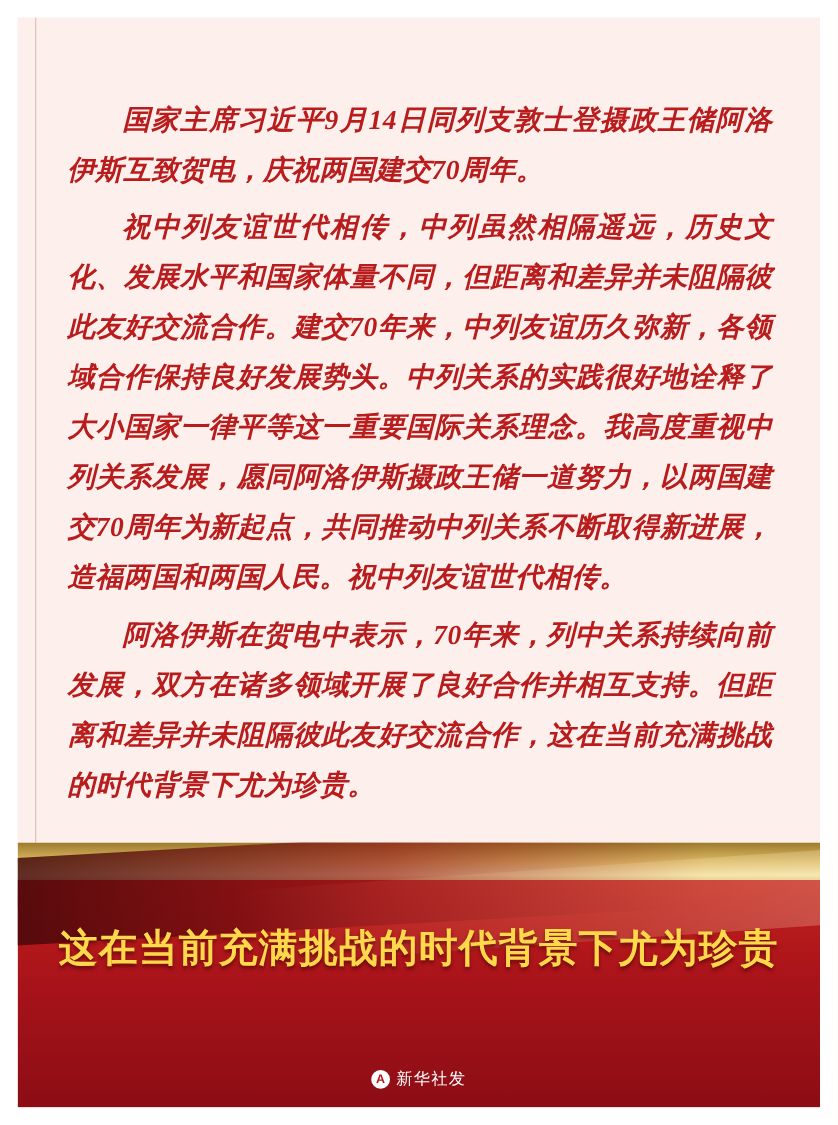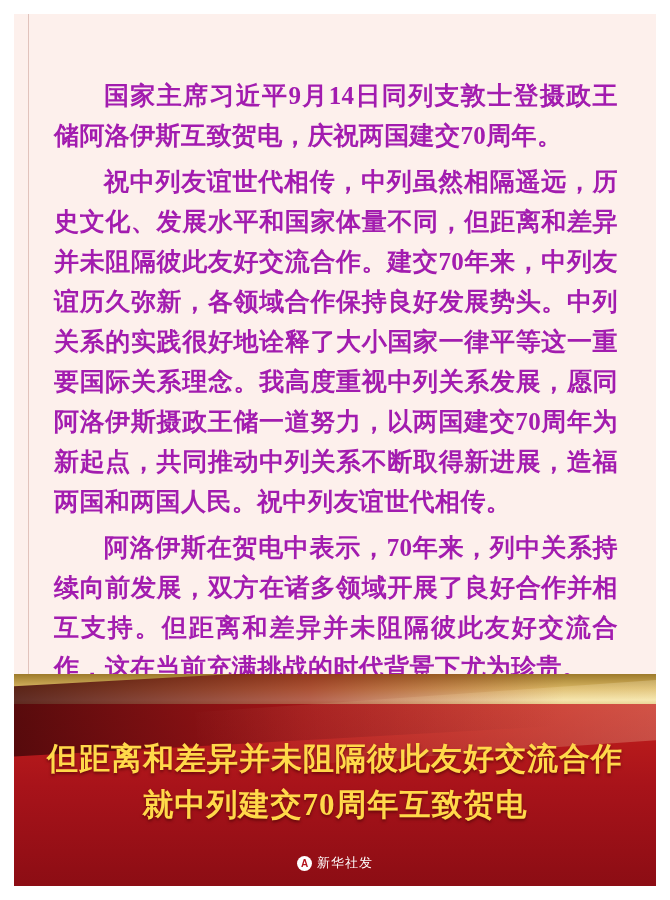--- a/index.html
+++ b/index.html
@@ -42,27 +42,28 @@
   }
   .article {
     position: absolute;
     left: 40px;
     top: 62px;
     width: 564px;
   }
   .para {
     margin: 0 0 0 0;
     text-indent: 2em;
-    font-size: 25px;
+    font-size: 22px;
     line-height: 40px;
-    color: #a21caf;
+    color: #b91c1c;
     letter-spacing: 0.4px;
     text-align: justify;
     font-family: "Liberation Serif", "DejaVu Serif", serif;
     font-weight: 600;
+    font-style: italic;
   }
   .para + .para {
     margin-top: 6px;
   }
   
   .banner {
     position: absolute;
     left: 0;
     bottom: 0;
     width: 642px;
@@ -167,22 +168,21 @@
       <p class="para">阿洛伊斯在贺电中表示，70年来，列中关系持续向前发展，双方在诸多领域开展了良好合作并相互支持。但距离和差异并未阻隔彼此友好交流合作，这在当前充满挑战的时代背景下尤为珍贵。</p>
     </div>
 
     <div class="banner">
       <div class="banner-gold"></div>
       <div class="banner-red"></div>
       <div class="banner-sweep"></div>
       <div class="banner-sweep2"></div>
 
       <div class="headline">
-        <div>但距离和差异并未阻隔彼此友好交流合作</div>
-        <div>就中列建交70周年互致贺电</div>
+        <div>这在当前充满挑战的时代背景下尤为珍贵</div>
       </div>
 
       <div class="credit">
         <span class="credit-badge">A</span>
         <span class="credit-text">新华社发</span>
       </div>
     </div>
 
   </div>
 </div>

